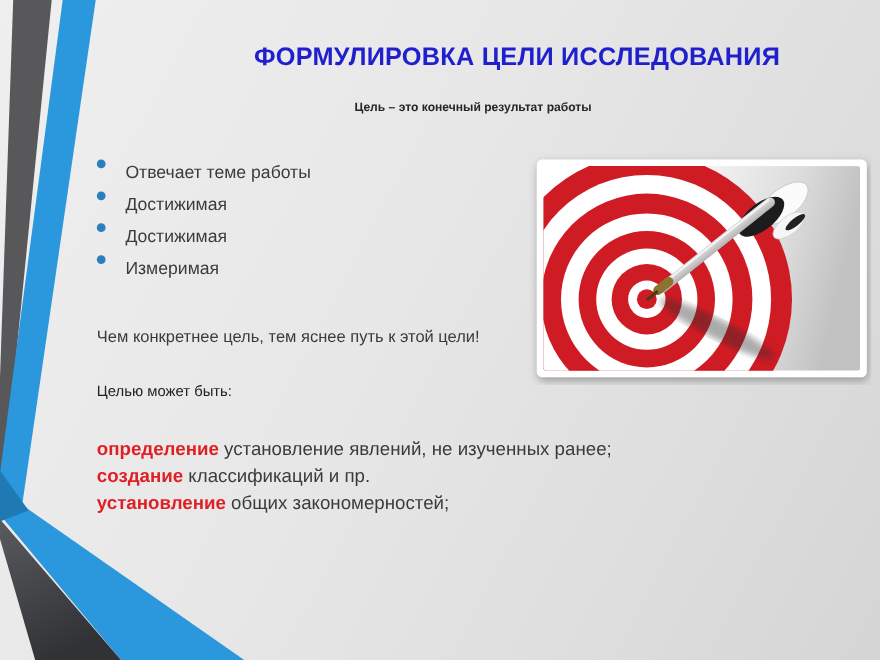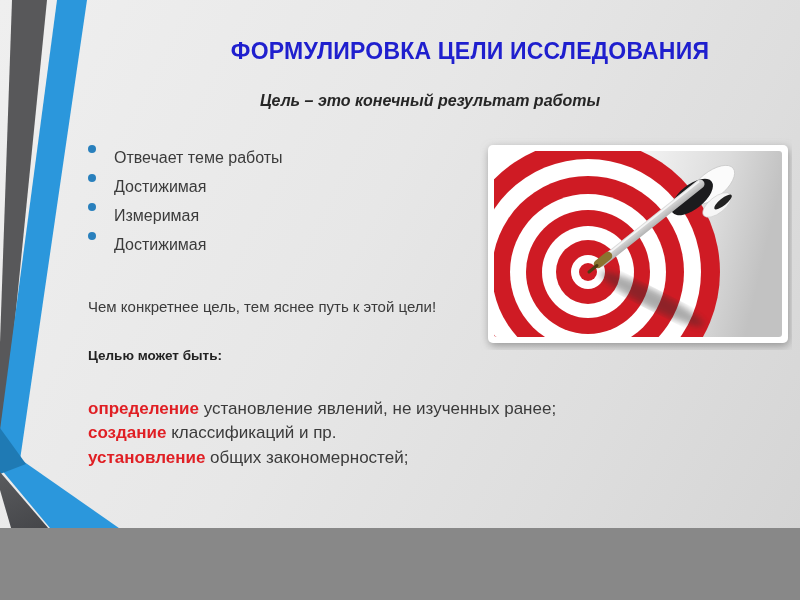--- a/index.html
+++ b/index.html
@@ -1,51 +1,51 @@
 <!DOCTYPE html>
 <html lang="ru" style="--title-blue: #1F1FCE; --accent-red: #E01F24; --ribbon-blue: #2B97DC; --ribbon-blue-dark: #1F7AB4; --ribbon-gray: #58585A; --ribbon-dark: #3F4043; --bullet-blue: #2980BD; --target-red: #CF1B24; --text: #3B3B3B;"><head>
 <meta charset="utf-8">
 <style>
   html,body{margin:0;padding:0;}
   body{font-family:"Liberation Sans","DejaVu Sans",sans-serif;background:#888;}
   .slide{
-    position:relative;width:800px;height:528px;overflow:hidden;
+    position:relative;width:800px;height:600px;overflow:hidden;
     background:linear-gradient(118deg,#efefef 0%,#e7e7e7 45%,#dedede 75%,#d5d5d5 100%);
   }
   .decor-svg{position:absolute;left:0;top:0;z-index:0;}
   .content{position:absolute;left:0;top:0;width:800px;height:600px;z-index:1;}
 
   .title{
     position:absolute;top:38px;left:170px;width:600px;
     text-align:center;font-size:23px;font-weight:bold;letter-spacing:.2px;
     color:var(--title-blue);
   }
   .subtitle{
     position:absolute;top:92px;left:170px;width:520px;
-    text-align:center;font-size:16px;font-weight:bold;font-style:italic;
+    text-align:center;font-size:11px;font-weight:bold;
     color:#262626;
   }
   ul.criteria{
     position:absolute;top:149px;left:88px;margin:0;padding:0;list-style:none;
   }
   ul.criteria li{
     height:29px;display:flex;
     font-size:16px;color:var(--text);
   }
   .dot{
     width:8px;height:8px;border-radius:50%;background:var(--bullet-blue);
     margin-right:18px;flex:0 0 auto;margin-top:-4px;
   }
   .note{
     position:absolute;top:298px;left:88px;width:430px;
     font-size:15px;color:var(--text);
   }
   .lead-in{
     position:absolute;top:348px;left:88px;
-    font-size:13.5px;font-weight:bold;color:#222;
+    font-size:13.5px;font-weight:normal;color:#222;
   }
   ul.goals{
     position:absolute;top:397px;left:88px;margin:0;padding:0;list-style:none;
   }
   ul.goals li{
     line-height:24.3px;font-size:17px;color:var(--text);
   }
   ul.goals .kw{font-weight:bold;color:var(--accent-red);text-align:right;}
   .target-svg{position:absolute;left:480px;top:138px;z-index:1;}
 </style>
@@ -78,25 +78,25 @@
       <li>
         <span class="dot"></span>
         <span>Отвечает теме работы</span>
       </li>
       <li>
         <span class="dot"></span>
         <span>Достижимая</span>
       </li>
       <li>
         <span class="dot"></span>
-        <span>Измеримая</span>
+        <span>Достижимая</span>
       </li>
       <li>
         <span class="dot"></span>
-        <span>Достижимая</span>
+        <span>Измеримая</span>
       </li>
     </ul>
 
     <div class="note">Чем конкретнее цель, тем яснее путь к этой цели!</div>
 
     <div class="lead-in">Целью может быть:</div>
 
     <ul class="goals">
       <li><span class="kw">определение</span><span> установление явлений, не изученных ранее;</span></li>
       <li><span class="kw">создание</span><span> классификаций и пр.</span></li>

